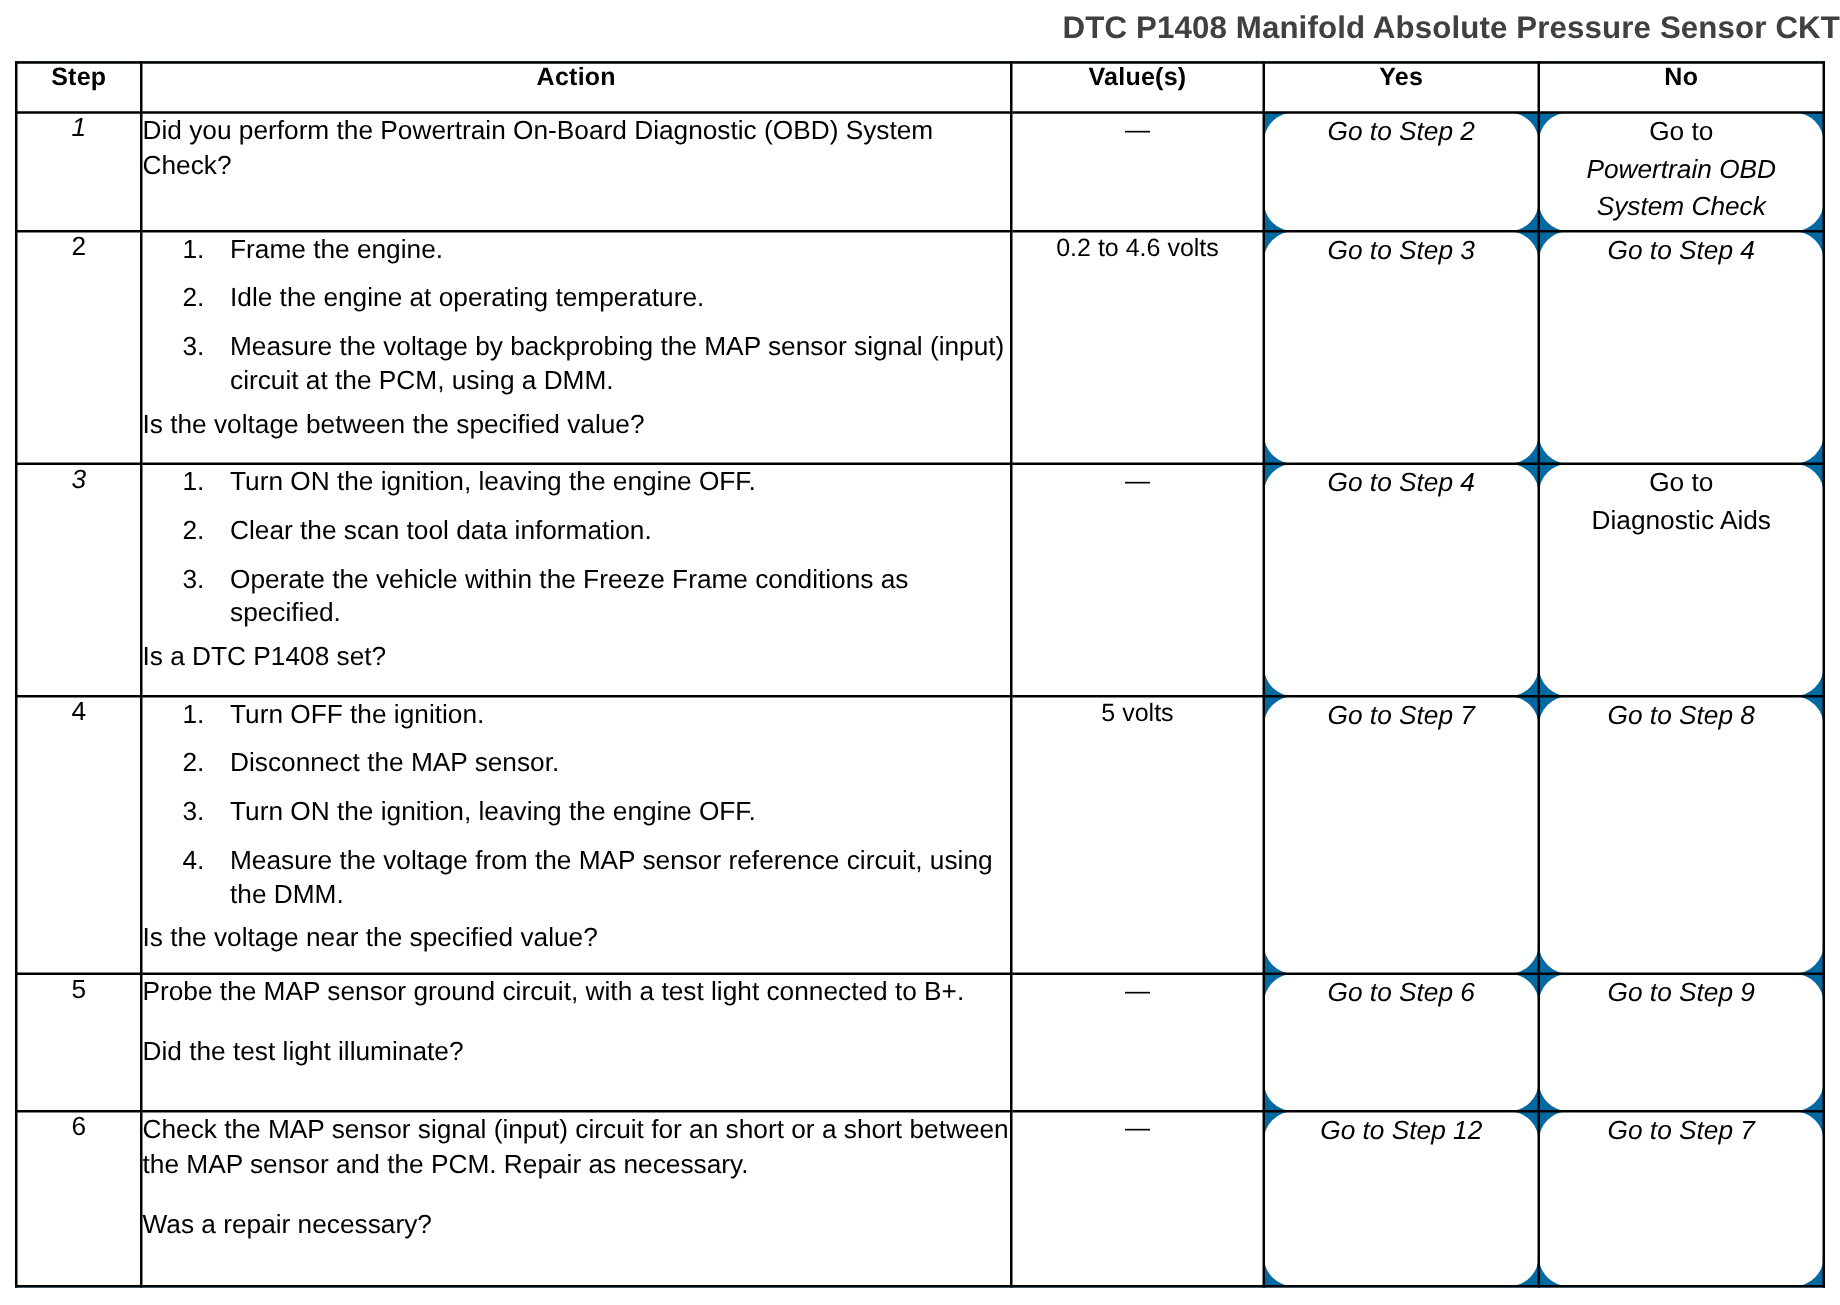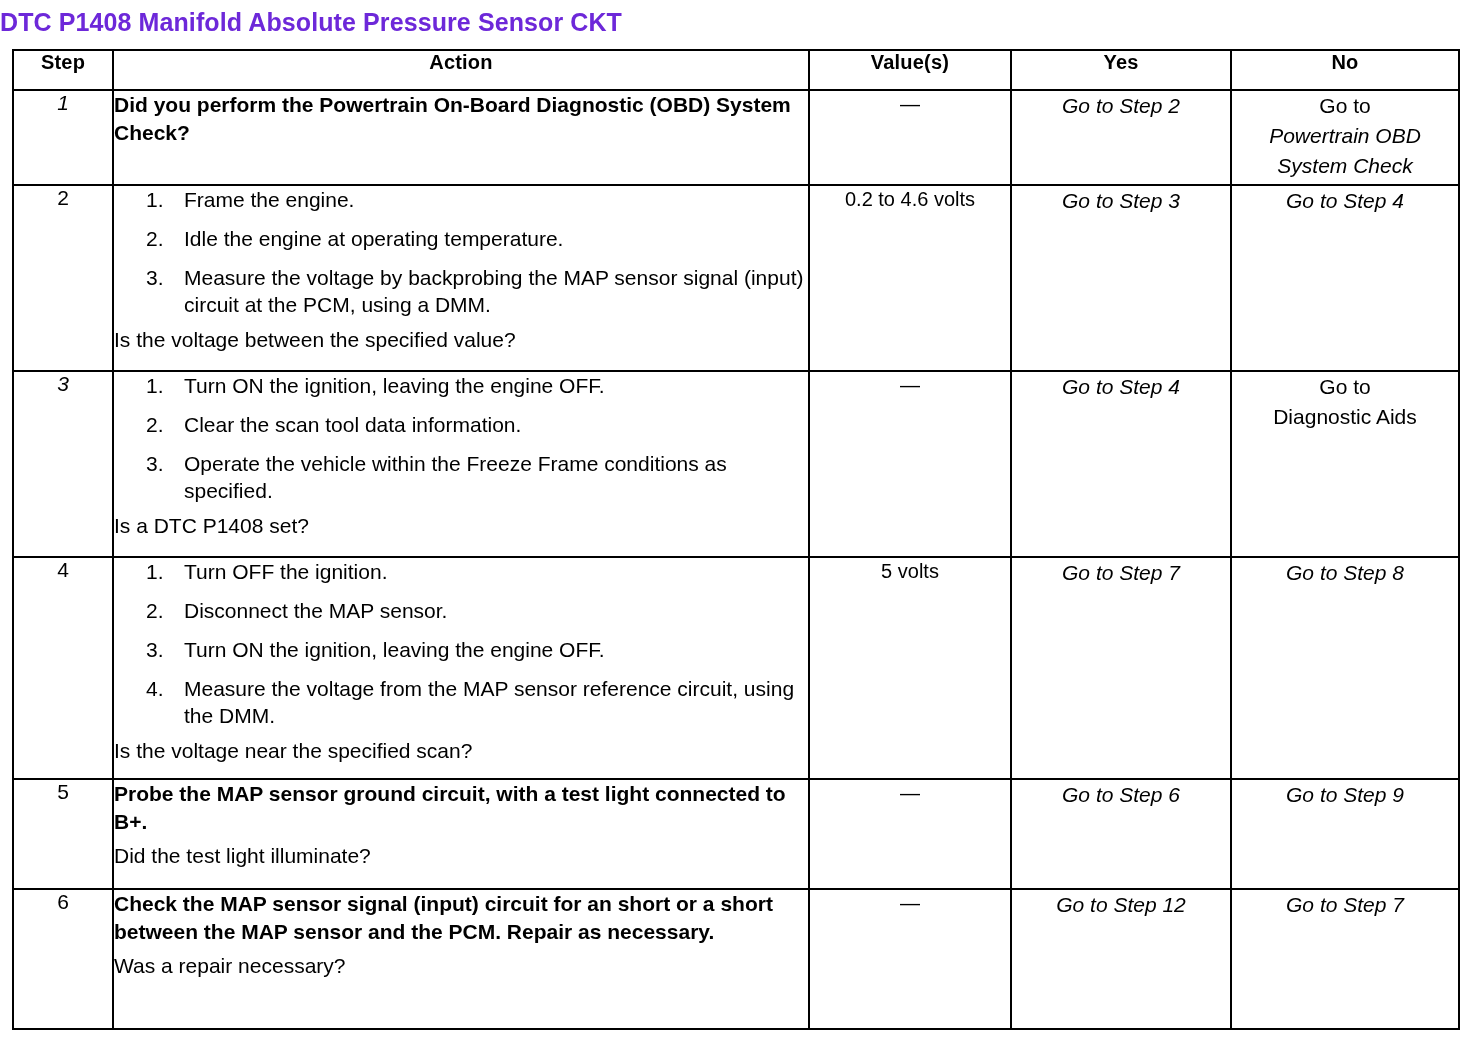--- a/index.html
+++ b/index.html
@@ -16,27 +16,27 @@
   }
 
   .page {
     position: relative;
     width: 1472px;
     height: 1044px;
     background: #ffffff;
   }
 
   .doc-title {
-    text-align: left;
+    text-align: right;
     font-size: 25px;
     font-weight: bold;
     letter-spacing: 0.1px;
     padding-top: 6px;
     line-height: 32px;
-    color: #6d28d9;
+    color: #404040;
   }
 
   .table-wrap {
     position: absolute;
     left: 12px;
     top: 49px;
     width: 1446px;
   }
 
   table.dtc {
@@ -90,20 +90,21 @@
     line-height: 26px;
   }
 
   td.branch {
     text-align: center;
     vertical-align: bottom;
     font-size: 21px;
     line-height: 30px;
     padding-bottom: 8px;
     font-style: italic;
+    border-radius: 24px;
   }
   td.branch .upright { font-style: normal; text-align: center; }
   ol.steps {
     list-style: none;
     margin: 0;
     padding: 0;
   }
   ol.steps li {
     position: relative;
     padding-left: 70px;
@@ -116,24 +117,23 @@
     left: 32px;
     top: 0;
     width: 26px;
     text-align: left;
   }
   .tail-line {
     margin-top: 0;
   }
   .plain-block {
     line-height: 28px;
-    font-weight: bold;
   }
   .q-line {
-    margin-top: 6px;
+    margin-top: 20px;
     line-height: 28px;
   }
 </style>
 </head>
 <body>
 
 <div class="page">
 
   <div class="doc-title">DTC P1408 Manifold Absolute Pressure Sensor CKT</div>
 
@@ -201,21 +201,21 @@
           </tr>
           <tr style="height: 222px;">
             <td class="step">4</td>
             <td class="action">
               <ol class="steps">
                 <li><span class="num">1.</span><span>Turn OFF the ignition.</span></li>
                 <li><span class="num">2.</span><span>Disconnect the MAP sensor.</span></li>
                 <li><span class="num">3.</span><span>Turn ON the ignition, leaving the engine OFF.</span></li>
                 <li><span class="num">4.</span><span>Measure the voltage from the MAP sensor reference circuit, using the DMM.</span></li>
               </ol>
-              <div class="tail-line">Is the voltage near the specified scan?</div>
+              <div class="tail-line">Is the voltage near the specified value?</div>
             </td>
             <td class="value">5 volts</td>
             <td class="branch">Go to Step 7</td>
             <td class="branch">Go to Step 8</td>
           </tr>
           <tr style="height: 110px;">
             <td class="step">5</td>
             <td class="action">
               <div class="plain-block">Probe the MAP sensor ground circuit, with a test light connected to B+.</div>
               <div class="q-line">Did the test light illuminate?</div>

